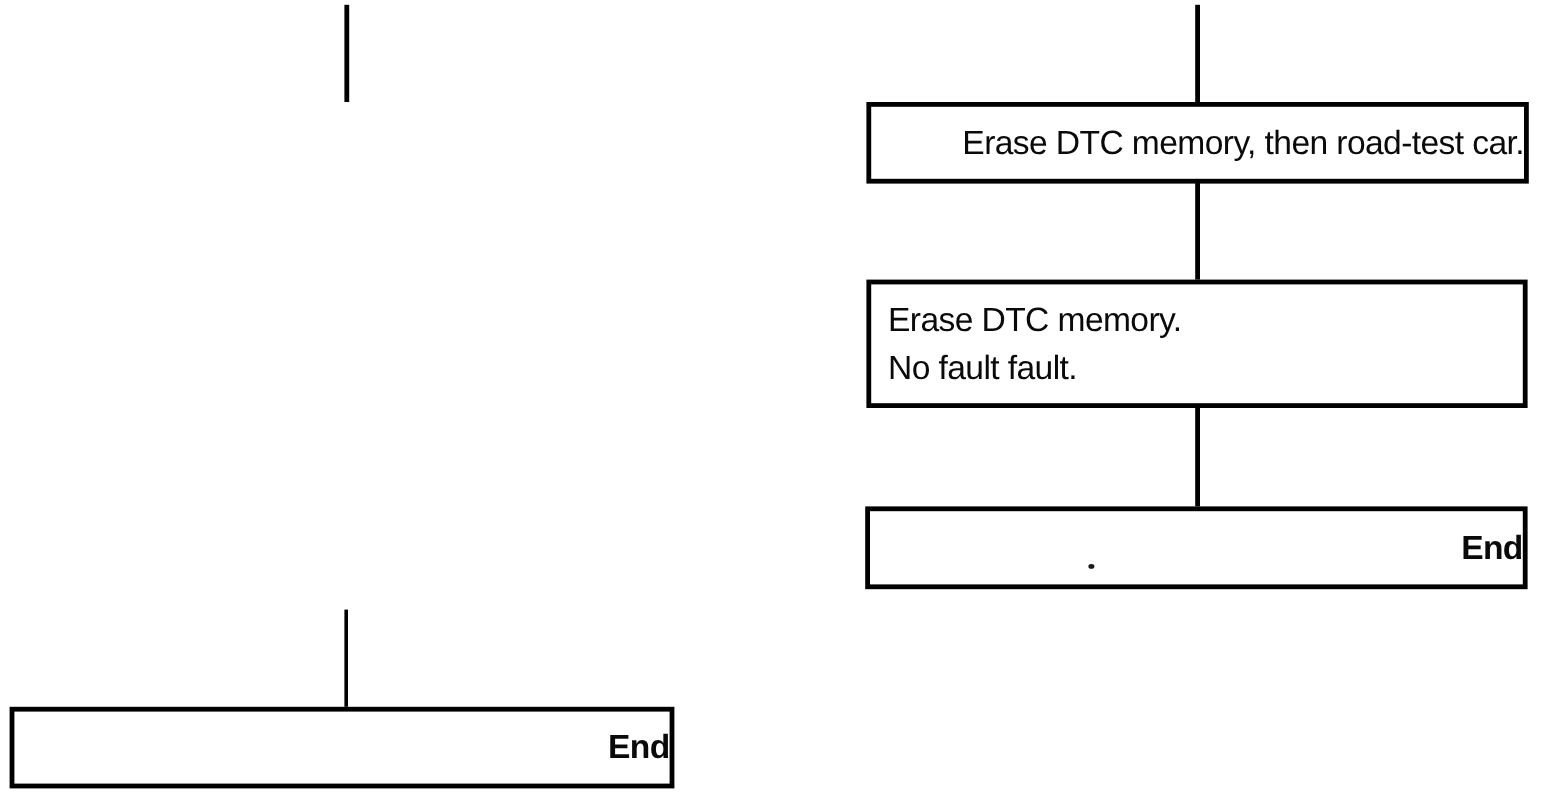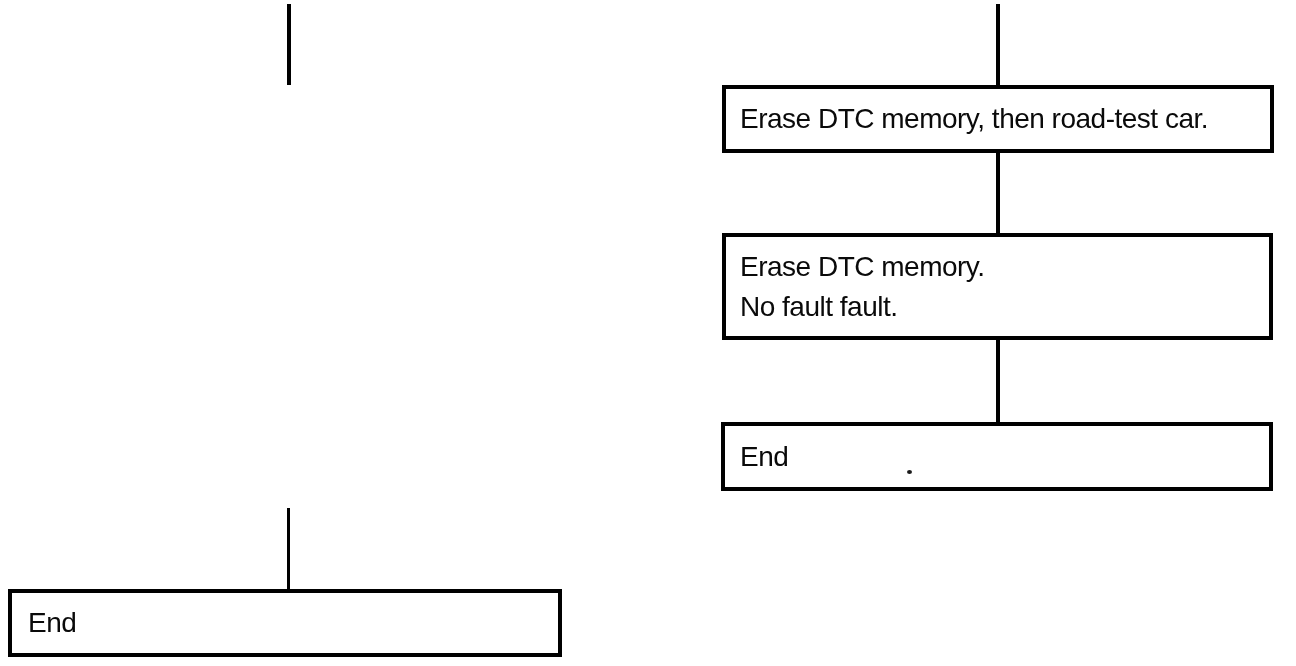--- a/index.html
+++ b/index.html
@@ -31,26 +31,27 @@
     justify-content: center;
     font-size: 28px;
     letter-spacing: -0.5px;
     line-height: 40px;
     white-space: nowrap;
   }
   .fbox .txt {
     display: block;
   }
   .bold {
-    font-weight: normal;
+    font-weight: bold;
+    align-items: flex-end;
   }
 
   
   #line-top-right   { left: 996px; top: 4px;   height: 82px; }
-  #box-erase        { left: 722px; top: 85px;  width: 552px; height: 68px; padding-left: 14px; }
+  #box-erase        { left: 722px; top: 85px;  width: 552px; height: 68px; padding-left: 14px; align-items: flex-end; }
   #line-erase-read  { left: 996px; top: 151px; height: 83px; }
   #box-read         { left: 722px; top: 233px; width: 551px; height: 107px; padding-left: 14px; }
   #line-read-end    { left: 996px; top: 339px; height: 84px; }
   #box-end-right    { left: 721px; top: 422px; width: 552px; height: 69px; padding-left: 15px; }
 
   
   #line-top-left    { left: 287px; top: 4px;   height: 81px; }
   #line-bottom-left { left: 287px; top: 508px; height: 82px; width: 3px; }
   #box-end-left     { left: 8px;   top: 589px; width: 554px; height: 68px; padding-left: 16px; }
 

